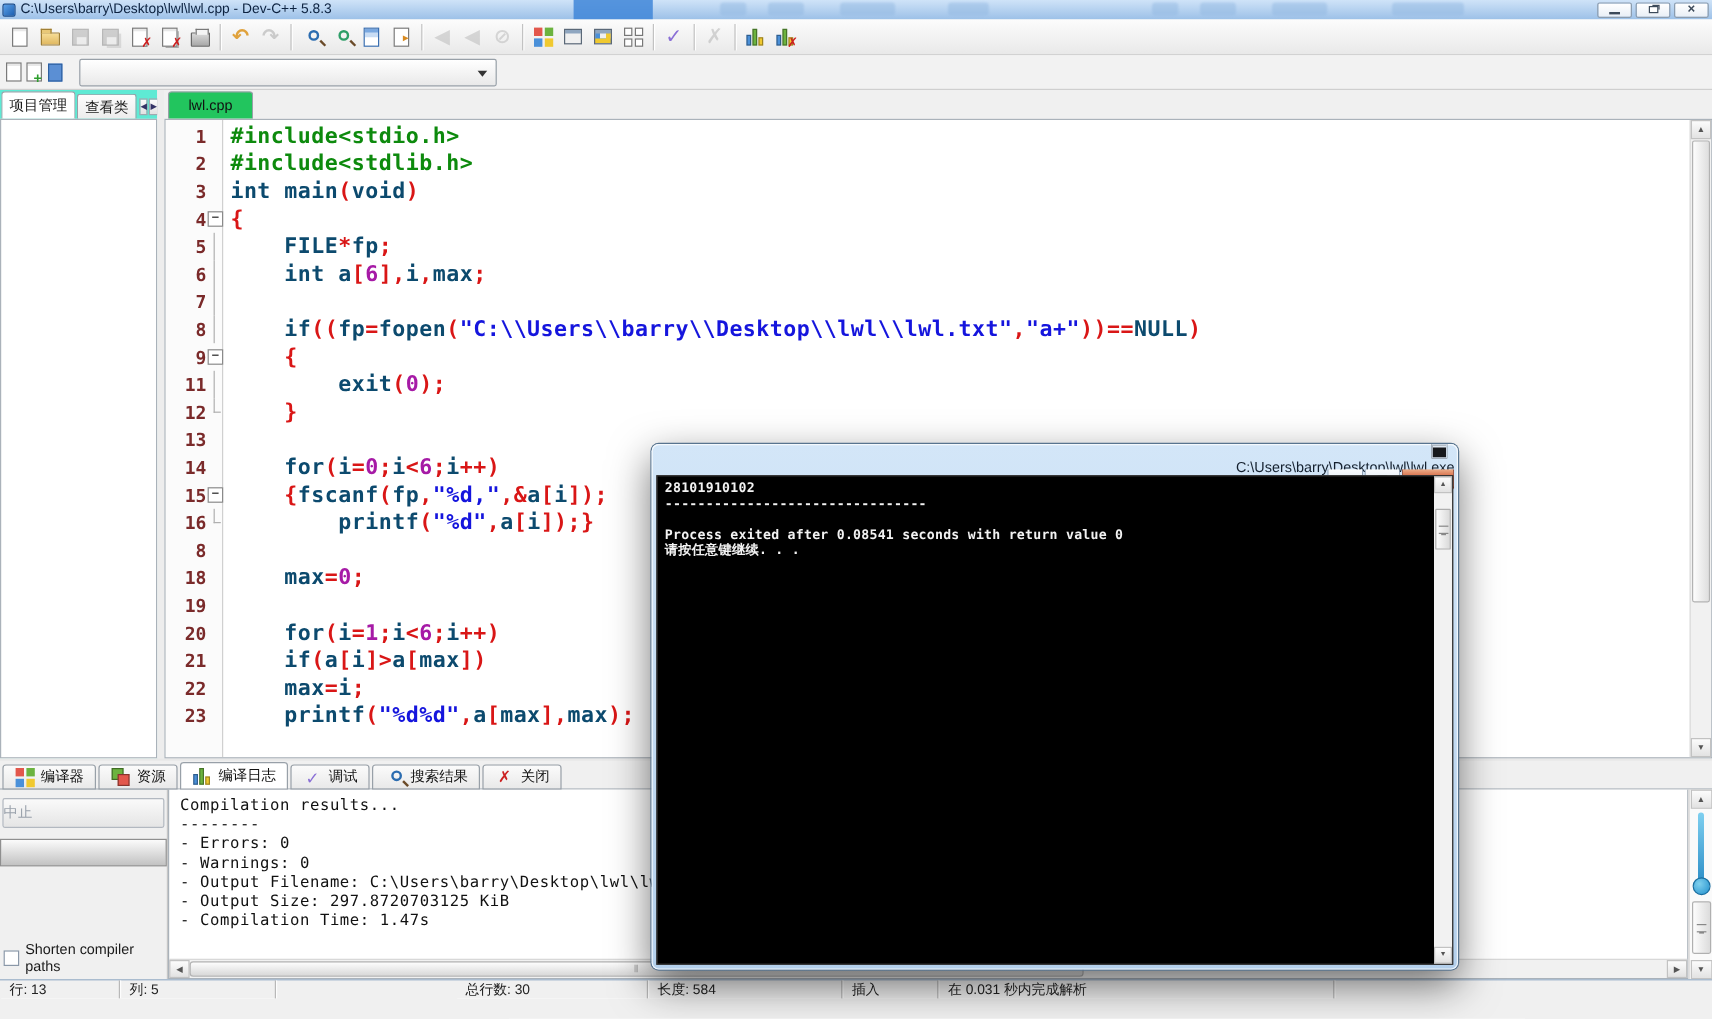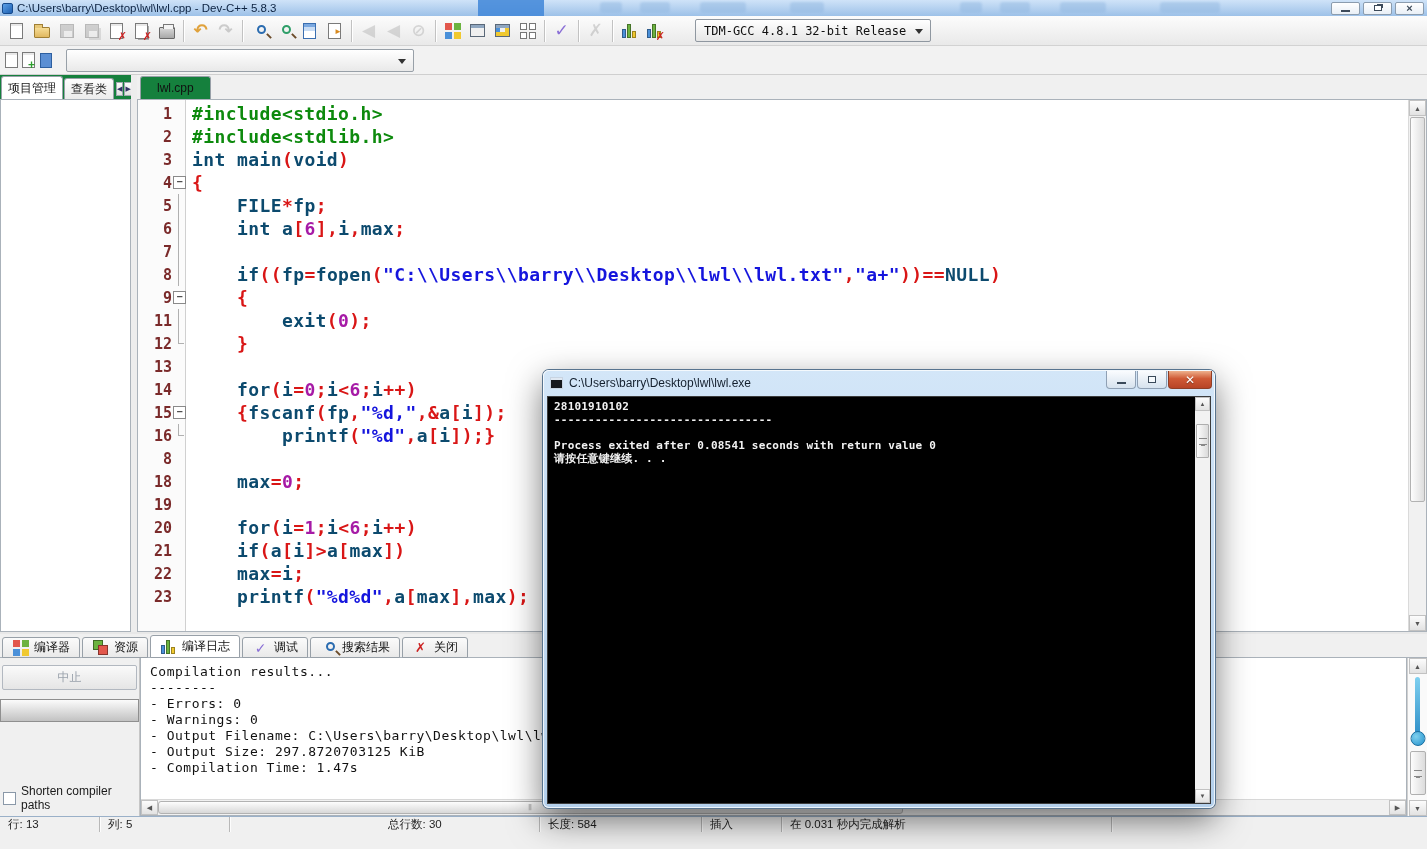--- a/index.html
+++ b/index.html
@@ -68,31 +68,31 @@
   
   .browserbar { height:29px; background:#f2f2f2; border-bottom:1px solid #cfcfcf; display:flex; align-items:center; padding-left:3px; flex:none; }
   .bb-icons { display:flex; margin-right:8px; }
   .bb-icons .tbi { width:17px; height:22px; }
   .combo { height:23px; background:linear-gradient(#ffffff,#e9e9e9); border:1px solid #98a0a8; border-radius:2px; display:flex; align-items:center; padding:0 8px; font-family:"DejaVu Sans Mono",monospace; font-size:12px; color:#111; position:relative; }
   .combo1 { width:372px; }
   .combo2 { width:348px; margin-left:4px; }
 
   
   .main { height:557px; display:flex; min-height:0; flex:none; }
-  .leftcol { width:131px; flex:none; display:flex; flex-direction:column; background:#15803d; }
+  .leftcol { width:131px; flex:none; display:flex; flex-direction:column; background:#5eead4; }
   .ltabs { height:24px; display:flex; align-items:flex-end; padding-left:1px; }
   .ltab { height:21px; padding:0 6px; font-size:12px; color:#1a1a1a; background:linear-gradient(#fdfdfd,#ececec); border:1px solid #98a0a8; border-bottom:none; border-radius:3px 3px 0 0; display:flex; align-items:center; margin-right:1px; white-space:nowrap; }
   .ltab.active { background:#fff; height:23px; }
   .tab-arrow { width:13px; height:14px; margin-bottom:3px; background:linear-gradient(#fbfbfb,#e2e2e2); border:1px solid #a0a8b0; display:flex; align-items:center; justify-content:center; font-size:7px; color:#336; margin-left:1px; }
   .left-body { flex:1; background:#fff; border:1px solid #aab2ba; }
   .vsplit { width:6px; background:#ededed; flex:none; }
 
   .editorcol { flex:1; display:flex; flex-direction:column; min-width:0; }
   .etabs { height:24px; display:flex; align-items:flex-end; padding-left:3px; background:#f0f0f0; }
-  .etab { height:23px; background:#15803d; border:1px solid #98a0a8; border-bottom:none; border-radius:3px 3px 0 0; padding:0 16px; font-size:12px; color:#111; display:flex; align-items:center; }
+  .etab { height:23px; background:#22c55e; border:1px solid #98a0a8; border-bottom:none; border-radius:3px 3px 0 0; padding:0 16px; font-size:12px; color:#111; display:flex; align-items:center; }
   .editor { flex:1; background:#fff; border:1px solid #aab2ba; position:relative; display:flex; min-height:0; overflow:hidden; }
   .ed-lines { flex:1; position:relative; overflow:hidden; padding-top:2px; min-width:0; }
   .gutter-bg { position:absolute; left:0; top:0; bottom:0; width:48px; background:#fbfbfb; border-right:1px solid #d0d0d0; }
   .eline { display:flex; height:23px; position:relative; align-items:center; }
   .gut { width:34px; text-align:right; font-family:"DejaVu Sans Mono",monospace; font-weight:bold; font-size:15px; color:var(--lineno); flex:none; position:relative; z-index:1; }
   .fold { width:14px; height:100%; flex:none; position:relative; z-index:1; }
   .fold.box::before { content:"−"; position:absolute; left:1px; top:5px; width:11px; height:11px; border:1px solid #8a8a8a; background:#fff; font:bold 10px/9px "DejaVu Sans Mono",monospace; text-align:center; color:#444; }
   .fold.line::before { content:""; position:absolute; left:6px; top:0; bottom:0; width:1px; background:#b0b0b0; }
   .fold.end::before { content:""; position:absolute; left:6px; top:0; height:12px; width:1px; background:#b0b0b0; }
   .fold.end::after { content:""; position:absolute; left:6px; top:11px; width:6px; height:1px; background:#b0b0b0; }
@@ -107,21 +107,21 @@
   .hsplit { height:2px; background:#e8e8e8; flex:none; }
 
   
   .bottom { height:182px; display:flex; flex-direction:column; background:#f0f0f0; flex:none; }
   .btabs { height:24px; display:flex; align-items:flex-end; padding-left:2px; flex:none; }
   .btab { height:21px; display:flex; align-items:center; gap:5px; padding:0 9px; font-size:12px; color:#111; background:linear-gradient(#fbfbfb,#e9e9e9); border:1px solid #98a0a8; border-radius:3px 3px 0 0; margin-right:2px; position:relative; z-index:1; }
   .btab.active { background:#fff; height:23px; z-index:3; }
   .btab .tbi { width:17px; height:17px; }
   .bcontent { flex:1; display:flex; min-height:0; border-top:1px solid #aab2ba; margin-top:-1px; }
   .bleft { width:140px; flex:none; display:flex; flex-direction:column; padding:7px 2px 4px 2px; border-right:1px solid #c6c6c6; }
-  .abort-btn { height:25px; border:1px solid #b2b8c0; border-radius:2px; background:linear-gradient(#fafafa,#e5e5e5); color:#9aa2ac; font-size:12px; display:flex; align-items:center; justify-content:center; }
+  .abort-btn { height:25px; border:1px solid #b2b8c0; border-radius:2px; background:linear-gradient(#fafafa,#e5e5e5); color:#9aa2ac; font-size:12px; display:flex; align-items:center; justify-content:flex-start; }
   .progress { height:23px; margin:9px -2px 0 -2px; border:1px solid #8f8f8f; background:linear-gradient(#fbfbfb,#c2c2c2); }
   .shorten { display:flex; align-items:center; gap:5px; font-size:12px; color:#1a1a1a; padding-left:1px; }
   .cbx { width:13px; height:13px; border:1px solid #8a98a8; background:#fff; flex:none; }
   .blog { flex:1; display:flex; flex-direction:column; min-width:0; background:#fff; border:1px solid #aab2ba; border-top:none; }
   .log-lines { flex:1; padding:6px 9px; font-family:"DejaVu Sans Mono",monospace; font-size:13px; line-height:16px; letter-spacing:.5px; color:#111; white-space:pre; overflow:hidden; }
   .log-hscroll { height:16px; background:#f1f1f1; border-top:1px solid #d8d8d8; display:flex; align-items:stretch; flex:none; }
   .hbtn { width:17px; background:linear-gradient(#fcfcfc,#e2e2e2); border:1px solid #c2c2c2; display:flex; align-items:center; justify-content:center; font-size:7px; color:#555; flex:none; }
   .h-thumb { width:745px; margin:1px 0; background:linear-gradient(#fdfdfd,#d8d8d8); border:1px solid #b2b2b2; border-radius:3px; display:flex; align-items:center; justify-content:center; font-size:8px; color:#999; letter-spacing:1px; flex:none; }
   .log-vscroll { width:20px; flex:none; background:#fafafa; border-left:1px solid #d0d0d0; display:flex; flex-direction:column; align-items:center; }
   .blue-slider { width:5px; height:58px; margin-top:3px; background:linear-gradient(#7fd0f0,#2e8fc8); border-radius:3px; position:relative; flex:none; }
@@ -133,21 +133,21 @@
   
   .statusbar { height:16px; border-top:1px solid #9ab0c8; background:#f0f0f0; display:flex; align-items:stretch; font-size:11.5px; color:#222; flex:none; }
   .scell { padding:0 8px; display:flex; align-items:center; border-right:1px solid #b8b8b8; box-shadow:1px 0 0 rgba(255,255,255,.85); white-space:nowrap; overflow:hidden; }
   .scell:nth-child(1){ width:100px; } .scell:nth-child(2){ width:130px; }
   .scell:nth-child(3){ width:150px;margin-top:20px; } .scell:nth-child(4){ width:160px; }
   .scell:nth-child(5){ width:162px; } .scell:nth-child(6){ width:80px; }
   .scell:nth-child(7){ width:330px; } .scell:last-child { flex:1; border-right:none; box-shadow:none; }
 
   
   .console { position:absolute; left:543px; top:370px; width:672px; height:438px; z-index:50; border-radius:6px; background:linear-gradient(#d3e6f8,#b4d0ec); box-shadow:0 0 0 1px #58748f, 0 12px 34px rgba(0,0,0,.55), inset 0 0 0 1px rgba(255,255,255,.75); }
-  .console-title { height:25px; display:flex; align-items:center; padding:0 3px 0 7px; font-size:12px; color:#14202e; }
+  .console-title { height:25px; display:flex; align-items:flex-end; padding:0 3px 0 7px; font-size:12px; color:#14202e;flex-direction:column; }
   .ct-ico { width:13px; height:12px; background:#16181c; border:1px solid #c8d4e2; box-shadow:inset 0 2px 0 #dfe8f2; margin-right:6px; flex:none; }
   .ct-buttons { margin-left:auto; display:flex; gap:1px; margin-top:-5px; }
   .cbtn { width:30px; height:18px; border:1px solid #8fa0b4; border-top:none; border-radius:0 0 4px 4px; background:linear-gradient(#fafcfe,#d6e2ee); display:flex; align-items:center; justify-content:center; }
   .cbtn .mini { width:9px; height:2px; background:#3a4a5a; margin-top:6px; }
   .cbtn .rest { width:8px; height:7px; border:1px solid #3a4a5a; background:#f6fafd; }
   .cbtn.close { width:44px; background:linear-gradient(#eeb08c,#cf5a36 45%,#b84426); border-color:#8f3e26; }
   .cbtn.close .clx { color:#fff; font-weight:bold; font-size:12px; text-shadow:0 1px 1px rgba(0,0,0,.4); line-height:12px; }
   .console-client { position:absolute; left:4px; right:4px; top:26px; bottom:4px; background:#000; border:1px solid #3c3c3c; display:flex; }
   .con-text { flex:1; padding:3px 6px; font-family:"DejaVu Sans Mono",monospace; font-weight:bold; font-size:11px; line-height:13px; letter-spacing:.2px; color:#f2f2f2; white-space:pre; overflow:hidden; }
   .conline { min-height:13px; }
@@ -283,24 +283,20 @@
         </span>
       </div>
       <div class="tbi">
         <span class="ibr">
           <i></i>
           <i></i>
           <i></i>
         </span>
         <span class="ovx">✗</span>
       </div>
-      <div class="compiler-combo">
-        <span>TDM-GCC 4.8.1 32-bit Release</span>
-        <span class="dd-arrow"></span>
-      </div>
     </div>
 
   <div class="browserbar">
     <span class="bb-icons">
         <span class="tbi">
           <span class="ip"></span>
         </span>
         <span class="tbi">
           <span class="ip"></span>
           <span class="ovp">+</span>

